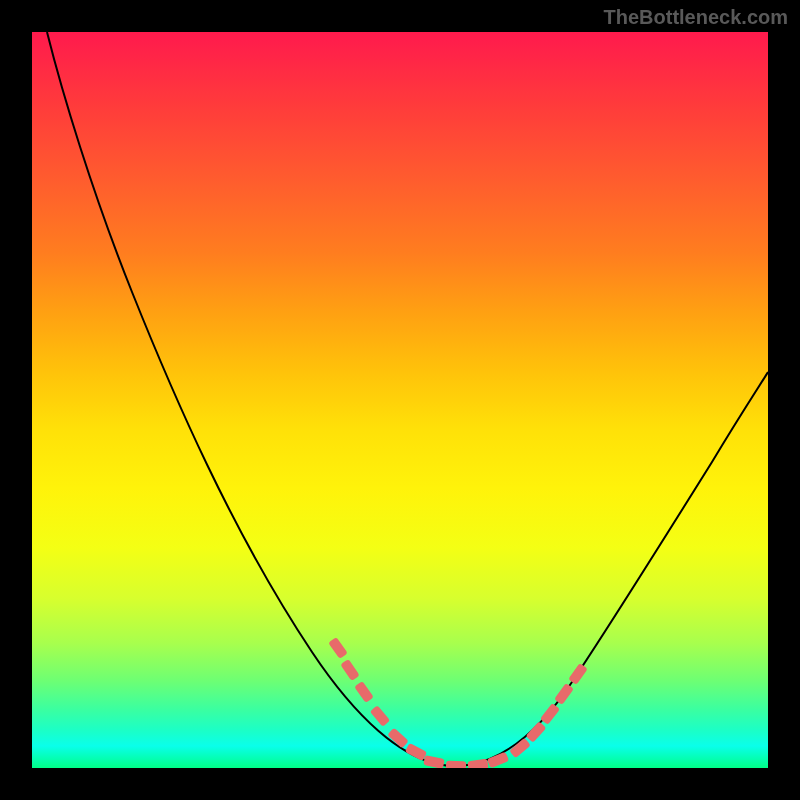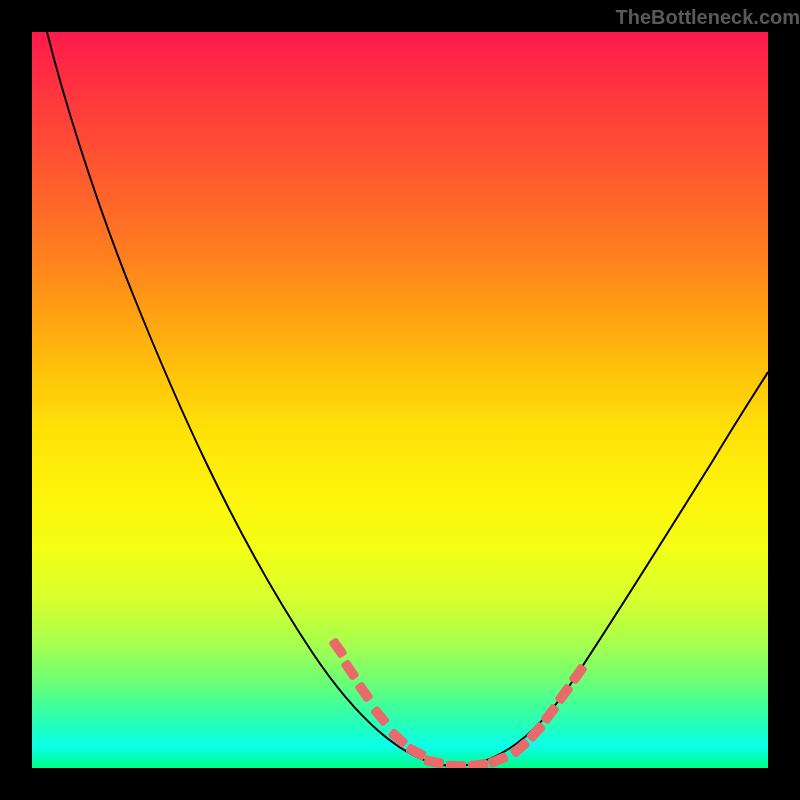--- a/index.html
+++ b/index.html
@@ -6,21 +6,21 @@
   body {
     width: 800px;
     height: 800px;
     background: #000;
     position: relative;
     font-family: Arial, sans-serif;
   }
   .watermark {
     position: absolute;
     top: 6px;
-    right: 0;
+    right: 12px;
     color: #595959;
     font-size: 20px;
     font-weight: bold;
     z-index: 10;
   }
   .plot-area {
     position: absolute;
     left: 32px;
     top: 32px;
     width: 736px;

